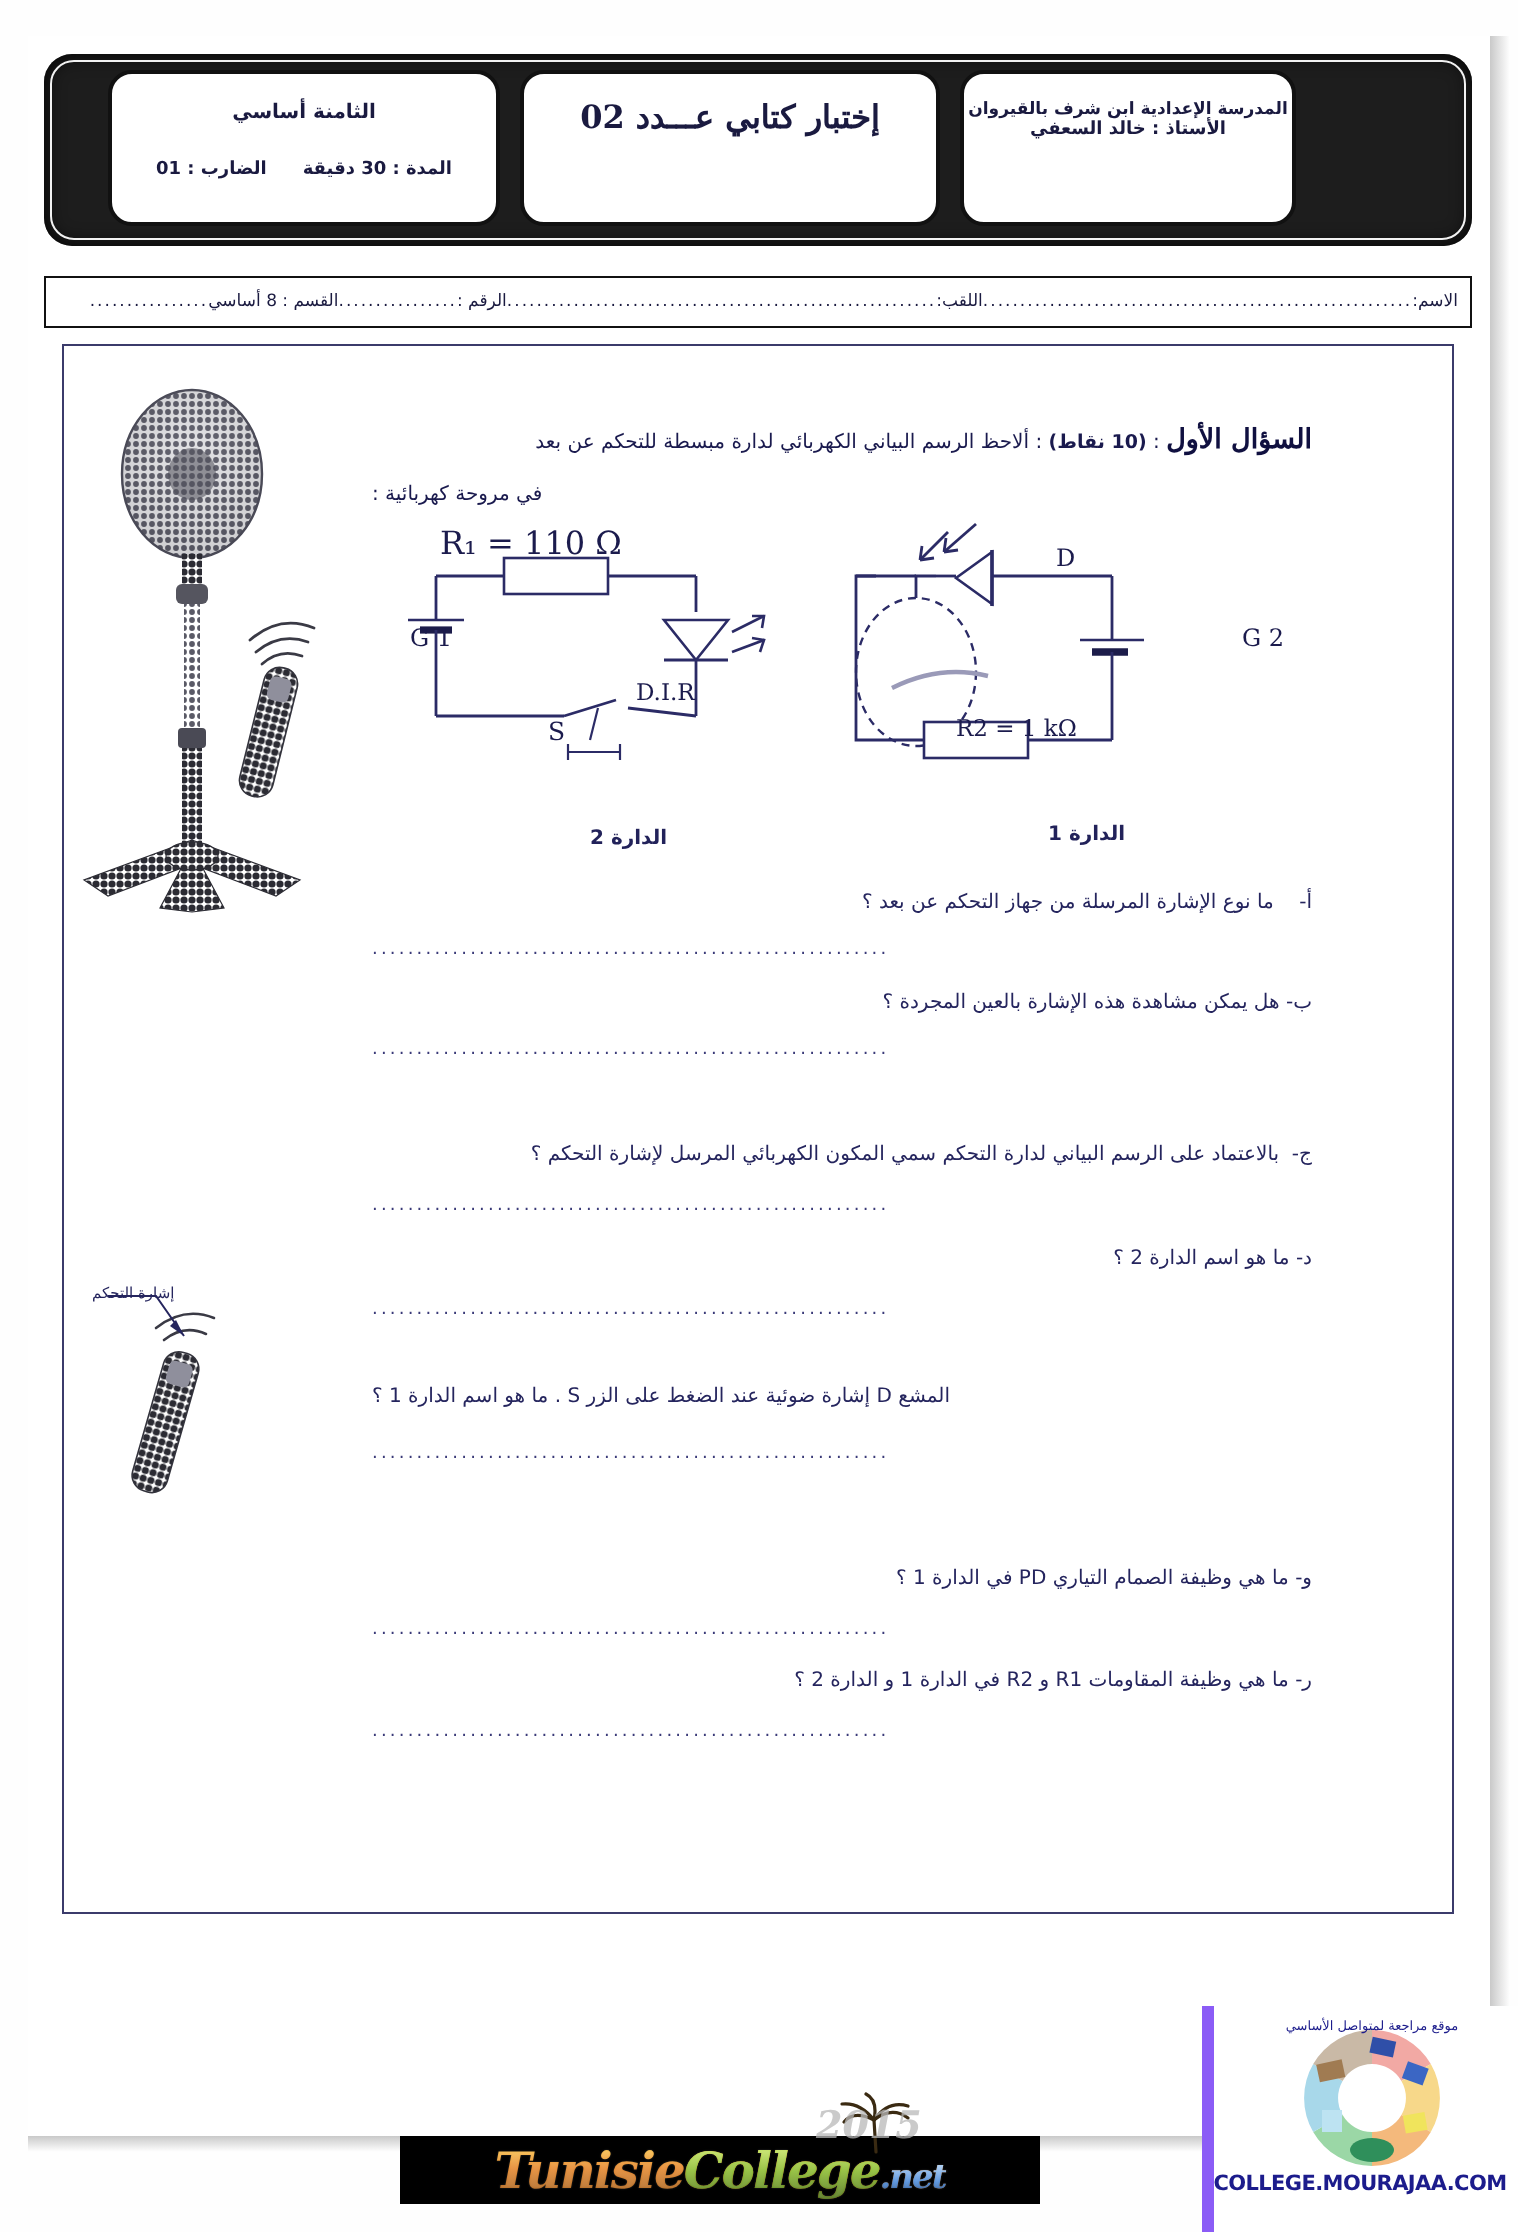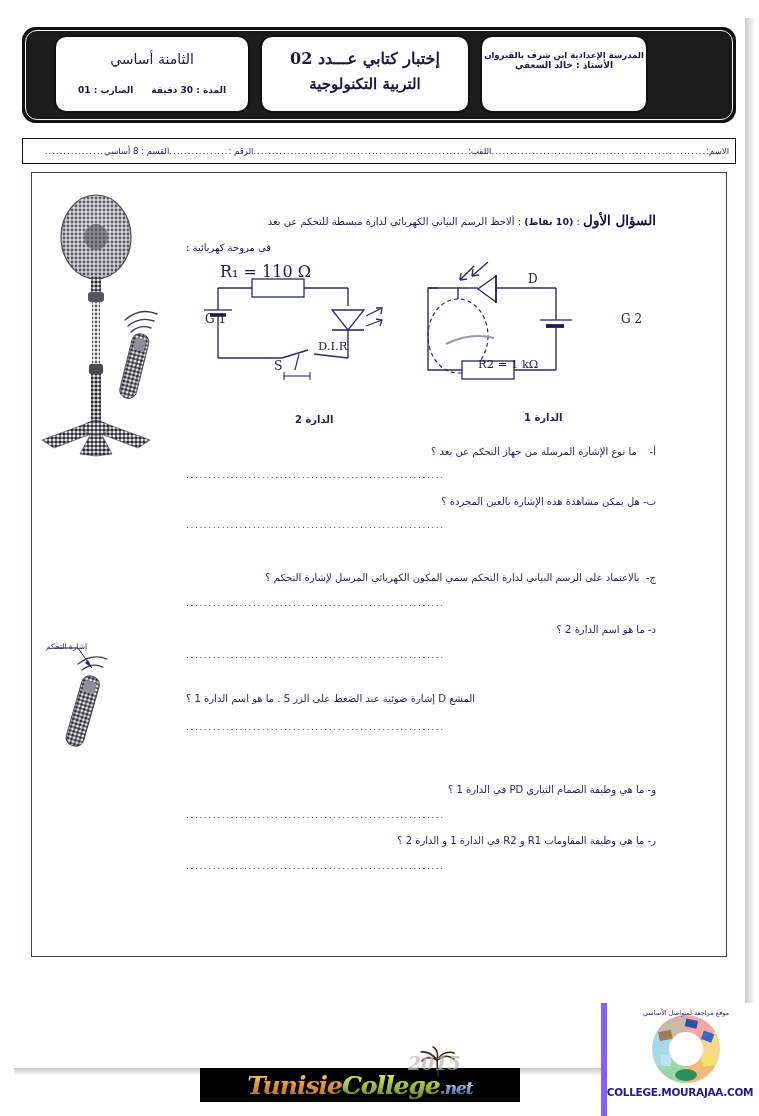--- a/index.html
+++ b/index.html
@@ -89,21 +89,21 @@
   #hdr-title .line2 {
     font-size: 15px; font-weight: bold; margin-top: 7px;
     font-family: "DejaVu Serif", serif;
   }
 
   #hdr-class {
     left: 32px; top: 8px;
     width: 196px; height: 78px;
     padding-top: 14px;
   }
-  #hdr-class .line1 { font-size: 14px; font-weight: normal; }
+  #hdr-class .line1 { font-size: 10px; font-weight: bold; }
   #hdr-class .line2 {
     font-size: 9px; font-weight: bold; margin-top: 18px;
     display: flex; flex-direction: row; justify-content: center; gap: 18px;
     direction: rtl;
   }
 
   
   #identity-row {
     position: absolute;
     left: 22px; top: 138px;
@@ -280,21 +280,20 @@
 
   <div id="header-band">
 
     <div class="hdr-cell" id="hdr-school">
       <div class="line1">المدرسة الإعدادية ابن شرف بالقيروان</div>
       <div class="line2">الأستاذ : خالد السعفي</div>
     </div>
 
     <div class="hdr-cell" id="hdr-title">
       <div class="line1">إختبار كتابي عـــدد 02</div>
-      <div class="line2">التربية التكنولوجية</div>
     </div>
 
     <div class="hdr-cell" id="hdr-class">
       <div class="line1">الثامنة أساسي</div>
       <div class="line2">
         <span>المدة : 30 دقيقة</span>
         <span>الضارب : 01</span>
       </div>
     </div>
   </div>

